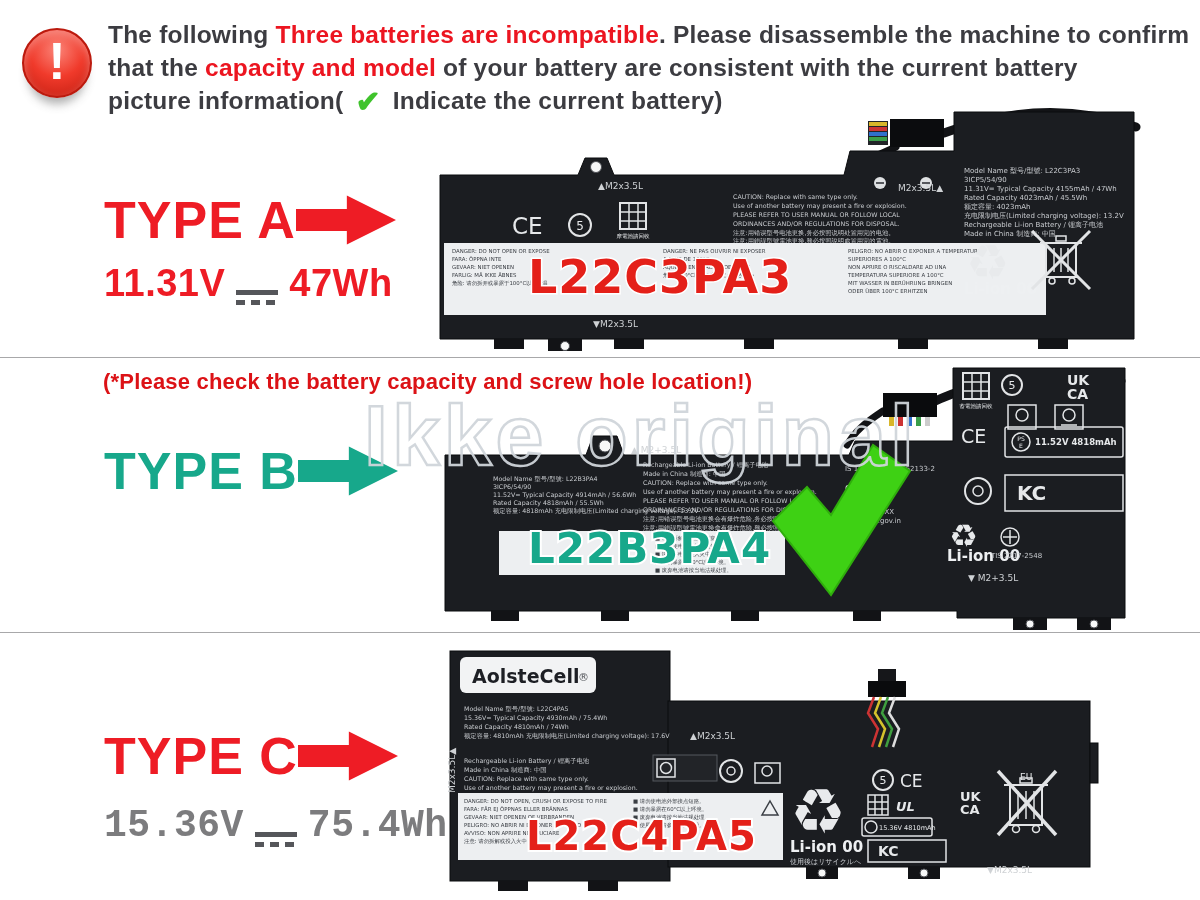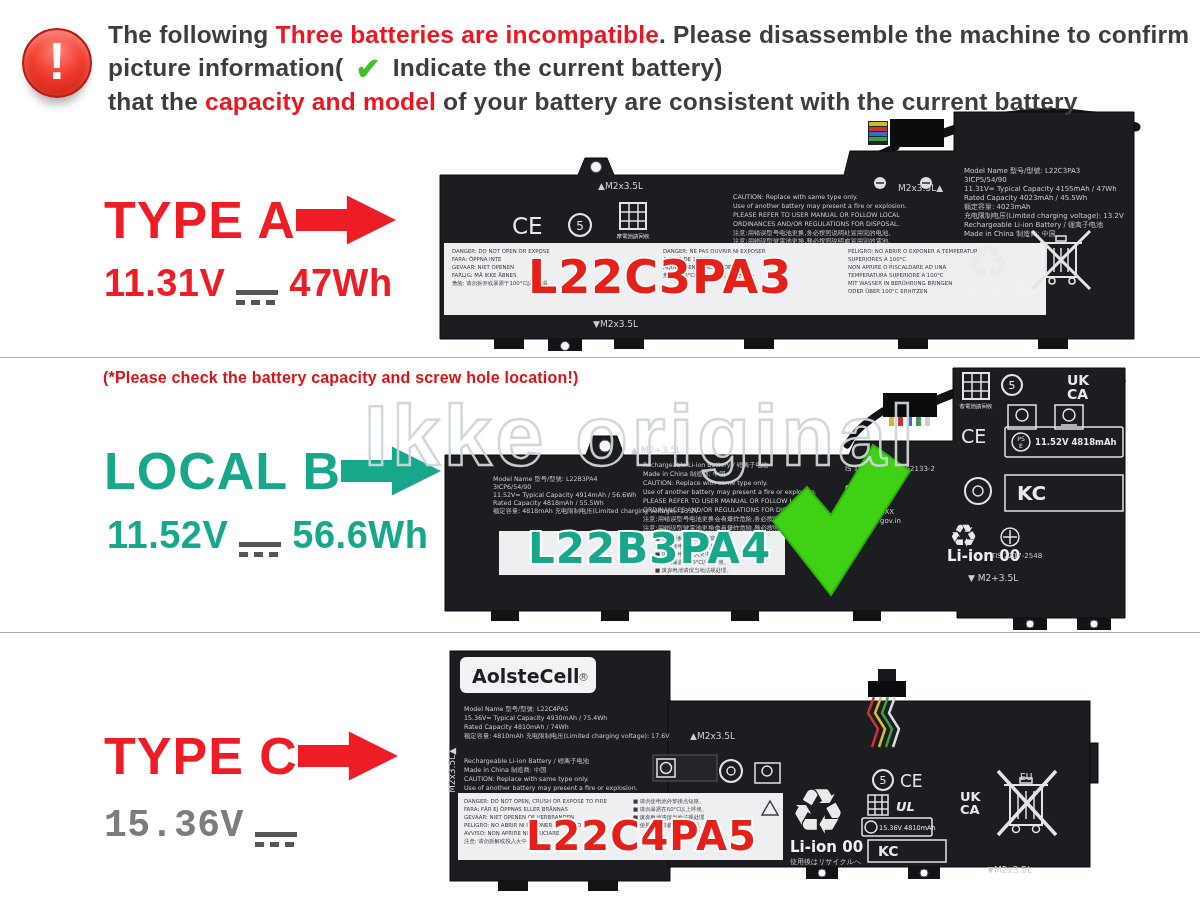--- a/index.html
+++ b/index.html
@@ -21,21 +21,21 @@
   .type-label{font-size:52px;font-weight:bold;letter-spacing:1px;}
   .red{color:#ee1c25;} .teal{color:#17a88b;} .grayv{color:#7c7c7e;font-family:Liberation Mono, monospace;}
   .arrow{width:100px;height:54px;flex:0 0 auto;}
   .arrow polygon{}
   .volt-row{position:absolute;font-size:38px;font-weight:bold;letter-spacing:.5px;display:flex;align-items:flex-end;z-index:4;}
   .dc{display:inline-block;width:42px;height:18px;position:relative;margin:0 11px;transform:translateY(2px);}
   .dc::before{content:'';position:absolute;left:0;right:0;top:1px;height:5px;background:#55565a;}
   .dc::after{content:'';position:absolute;left:0;right:0;top:11px;height:5px;
      background:repeating-linear-gradient(90deg,#55565a 0 9px,transparent 9px 15px);}
   
-  .note{position:absolute;left:103px;top:369px;font-size:16px;font-weight:bold;color:#dc1216;z-index:6;letter-spacing:.2px;}
+  .note{position:absolute;left:103px;top:369px;font-size:22px;font-weight:bold;color:#dc1216;z-index:6;letter-spacing:.2px;}
   .hr{position:absolute;left:0;width:1200px;height:1px;background:#a8a8aa;z-index:3;}
   .wm{position:absolute;color:transparent;font-weight:bold;z-index:5;pointer-events:none;}
   .wm1{left:364px;top:386px;font-size:86px;letter-spacing:4px;-webkit-text-stroke:2.5px rgba(208,213,218,.95);}
   .wm2{left:428px;top:458px;font-size:56px;letter-spacing:2px;-webkit-text-stroke:2px rgba(92,186,172,.85);}
   
   .bat{position:absolute;z-index:2;}
   svg text{font-family:"DejaVu Sans","Liberation Sans",sans-serif;}
   .body{fill:#1b1d21;stroke:#0b0c0e;stroke-width:1;}
   .tab{fill:#121316;}
   .hole{fill:#f7f8f8;stroke:#4d4f54;stroke-width:1;}
@@ -58,22 +58,22 @@
 <body>
 
 <div class="stage">
 
   <div class="hdr">
     <div class="warn-icon">
       <span class="bang">!</span>
     </div>
     <div class="hdr-text">
       <div><span>The following </span><span class="t-red">Three  batteries are incompatible</span><span>. Please disassemble the machine to confirm</span></div>
+      <div><span>that the </span><span class="t-red">capacity and model</span><span> of your battery are consistent with the current battery</span></div>
       <div><span>picture information( </span><span class="t-check">✔</span><span> Indicate the current battery)</span></div>
-      <div><span>that the </span><span class="t-red">capacity and model</span><span> of your battery are consistent with the current battery</span></div>
     </div>
   </div>
 
   <div class="hr" style="top:357px"></div>
   <div class="hr" style="top:632px"></div>
 
   <div class="note">(*Please check the battery capacity and screw hole location!)</div>
   <div class="wm wm1">Ikke original</div>
 
   <div class="type-row" style="left:104px;top:190px">
@@ -82,40 +82,36 @@
         <polygon points="0,17 60,17 60,1 118,30 60,59 60,43 0,43" fill="#ee1c25"></polygon>
       </svg>
   </div>
   <div class="volt-row red" style="left:104px;top:262px">
     <span>11.31V</span>
       <span class="dc"></span>
       <span>47Wh</span>
   </div>
 
   <div class="type-row" style="left:104px;top:441px">
-    <span class="type-label teal">LOCAL B</span>
+    <span class="type-label teal">TYPE B</span>
     <svg class="arrow" viewBox="0 0 118 60">
         <polygon points="0,17 60,17 60,1 118,30 60,59 60,43 0,43" fill="#17a88b"></polygon>
       </svg>
-  </div>
-  <div class="volt-row teal" style="left:107px;top:514px">
-    <span>11.52V</span>
-      <span class="dc"></span>
-      <span>56.6Wh</span>
   </div>
 
   <div class="type-row" style="left:104px;top:726px">
     <span class="type-label red">TYPE C</span>
     <svg class="arrow" viewBox="0 0 118 60">
         <polygon points="0,17 60,17 60,1 118,30 60,59 60,43 0,43" fill="#ee1c25"></polygon>
       </svg>
   </div>
   <div class="volt-row grayv" style="left:104px;top:804px">
     <span>15.36V</span>
       <span class="dc"></span>
+      <span>75.4Wh</span>
   </div>
 
   <div class="bat" style="left:428px;top:103px;width:714px;height:252px">
   <svg width="714" height="252" viewBox="0 0 714 252">
     <g>
       <path class="cable" d="M516,30 C585,4 650,4 708,24"></path>
       <path class="cable" d="M468,44 C450,52 436,58 424,64" style="stroke-width:7"></path>
       <rect x="440" y="18" width="20" height="24" fill="#222428"></rect>
       <rect x="441" y="19" width="18" height="4" fill="#d8b62a"></rect>
       <rect x="441" y="24" width="18" height="4" fill="#cc3333"></rect>

